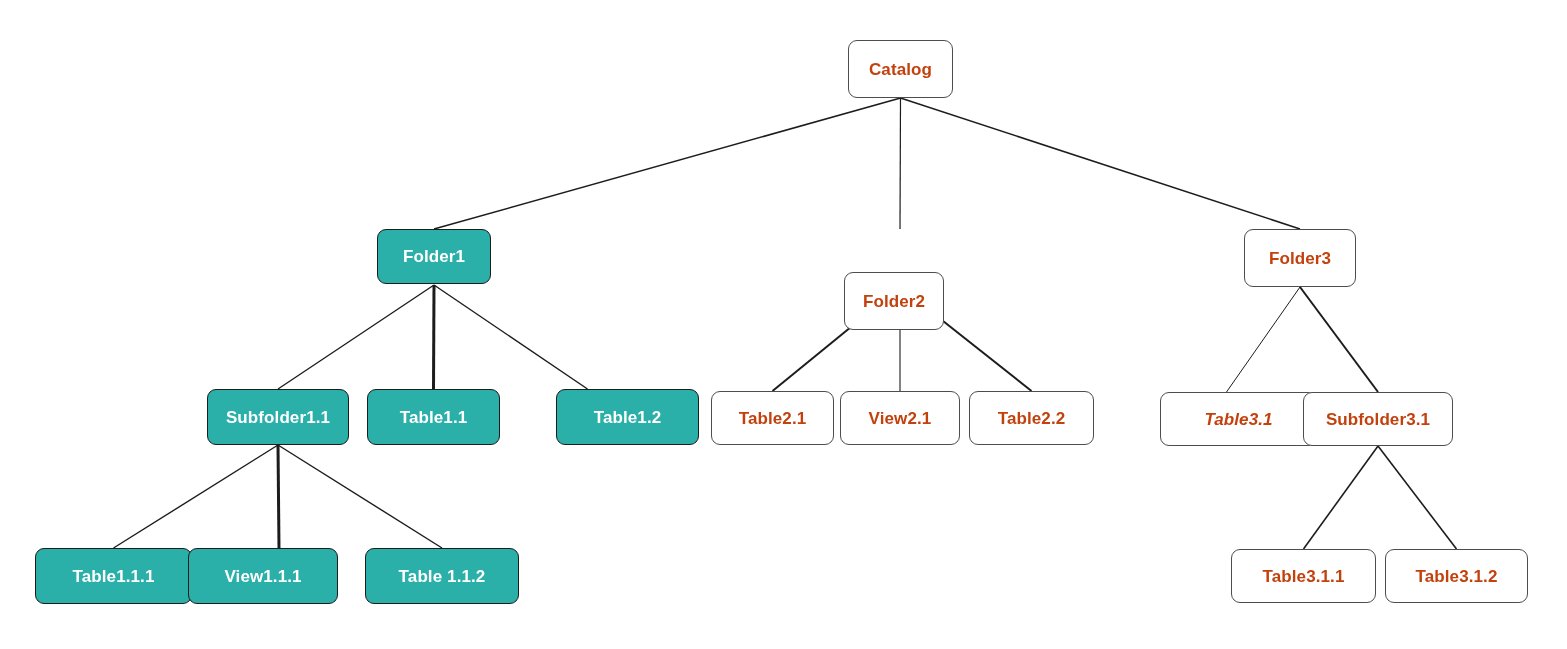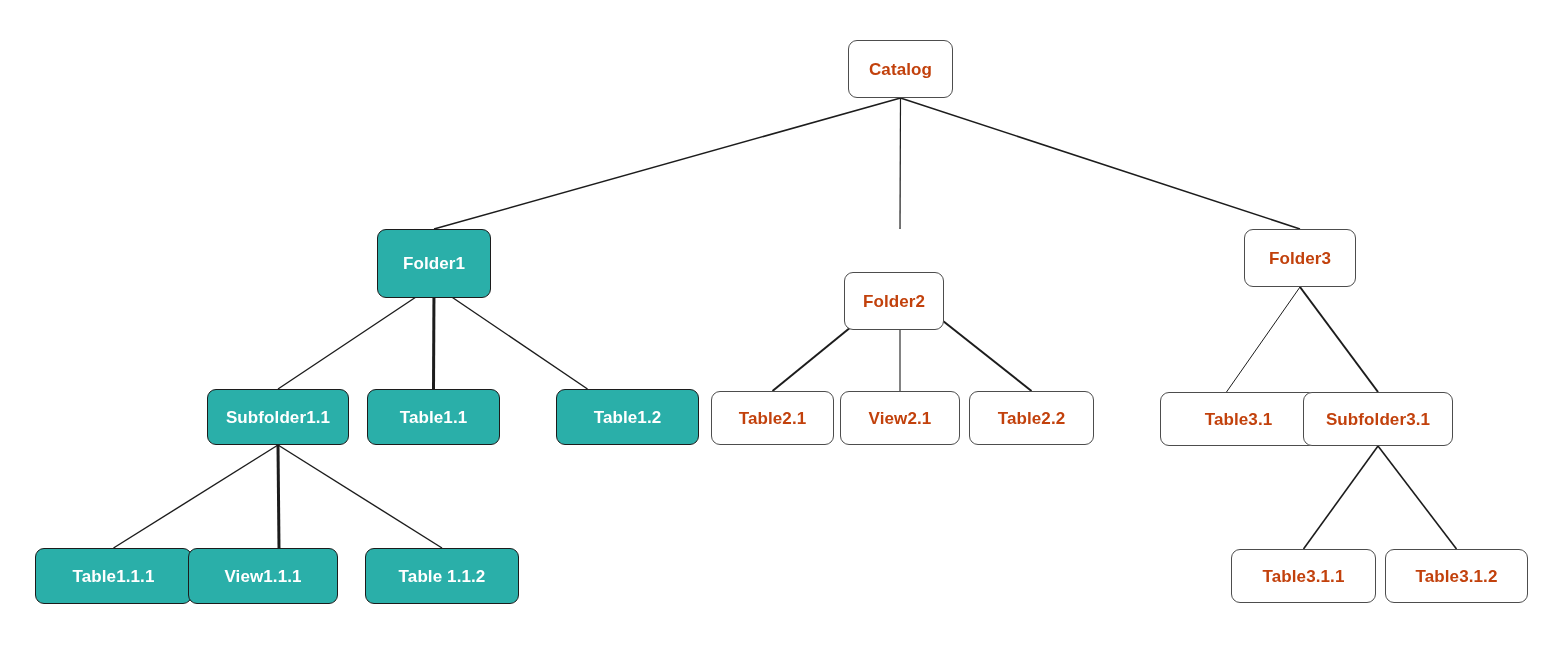--- a/index.html
+++ b/index.html
@@ -70,21 +70,21 @@
       <line x1="278" y1="445" x2="113.5" y2="548" stroke="#1c1c1c" stroke-width="1.4" shape-rendering="geometricPrecision"></line>
       <line x1="278" y1="445" x2="279" y2="548" stroke="#1c1c1c" stroke-width="3" shape-rendering="geometricPrecision"></line>
       <line x1="278" y1="445" x2="442" y2="548" stroke="#1c1c1c" stroke-width="1.4" shape-rendering="geometricPrecision"></line>
       <line x1="1378" y1="446" x2="1303.5" y2="549" stroke="#1c1c1c" stroke-width="1.6" shape-rendering="geometricPrecision"></line>
       <line x1="1378" y1="446" x2="1456.5" y2="549" stroke="#1c1c1c" stroke-width="1.6" shape-rendering="geometricPrecision"></line>
     </svg>
   <div id="node-layer">
       <div class="node plain" style="left: 848px; top: 40px; width: 105px; height: 58px;">
         <span class="node-label">Catalog</span>
       </div>
-      <div class="node accent" style="left: 377px; top: 229px; width: 114px; height: 69px;">
+      <div class="node accent" style="left: 377px; top: 229px; width: 114px; height: 55px;">
         <span class="node-label">Folder1</span>
       </div>
       <div class="node plain" style="left: 844px; top: 228px; width: 100px; height: 58px; margin-top: 44px;">
         <span class="node-label">Folder2</span>
       </div>
       <div class="node plain" style="left: 1244px; top: 229px; width: 112px; height: 58px;">
         <span class="node-label">Folder3</span>
       </div>
       <div class="node accent" style="left: 207px; top: 389px; width: 142px; height: 56px;">
         <span class="node-label">Subfolder1.1</span>
@@ -97,21 +97,21 @@
       </div>
       <div class="node plain" style="left: 711px; top: 391px; width: 123px; height: 54px;">
         <span class="node-label">Table2.1</span>
       </div>
       <div class="node plain" style="left: 840px; top: 391px; width: 120px; height: 54px;">
         <span class="node-label">View2.1</span>
       </div>
       <div class="node plain" style="left: 969px; top: 391px; width: 125px; height: 54px;">
         <span class="node-label">Table2.2</span>
       </div>
-      <div class="node plain" style="left: 1160px; top: 392px; width: 157px; height: 54px;">
+      <div class="node plain" style="left: 1160px; top: 392px; width: 157px; height: 54px; font-style: italic;">
         <span class="node-label">Table3.1</span>
       </div>
       <div class="node plain" style="left: 1303px; top: 392px; width: 150px; height: 54px;">
         <span class="node-label">Subfolder3.1</span>
       </div>
       <div class="node accent" style="left: 35px; top: 548px; width: 157px; height: 56px;">
         <span class="node-label">Table1.1.1</span>
       </div>
       <div class="node accent" style="left: 188px; top: 548px; width: 150px; height: 56px;">
         <span class="node-label">View1.1.1</span>

